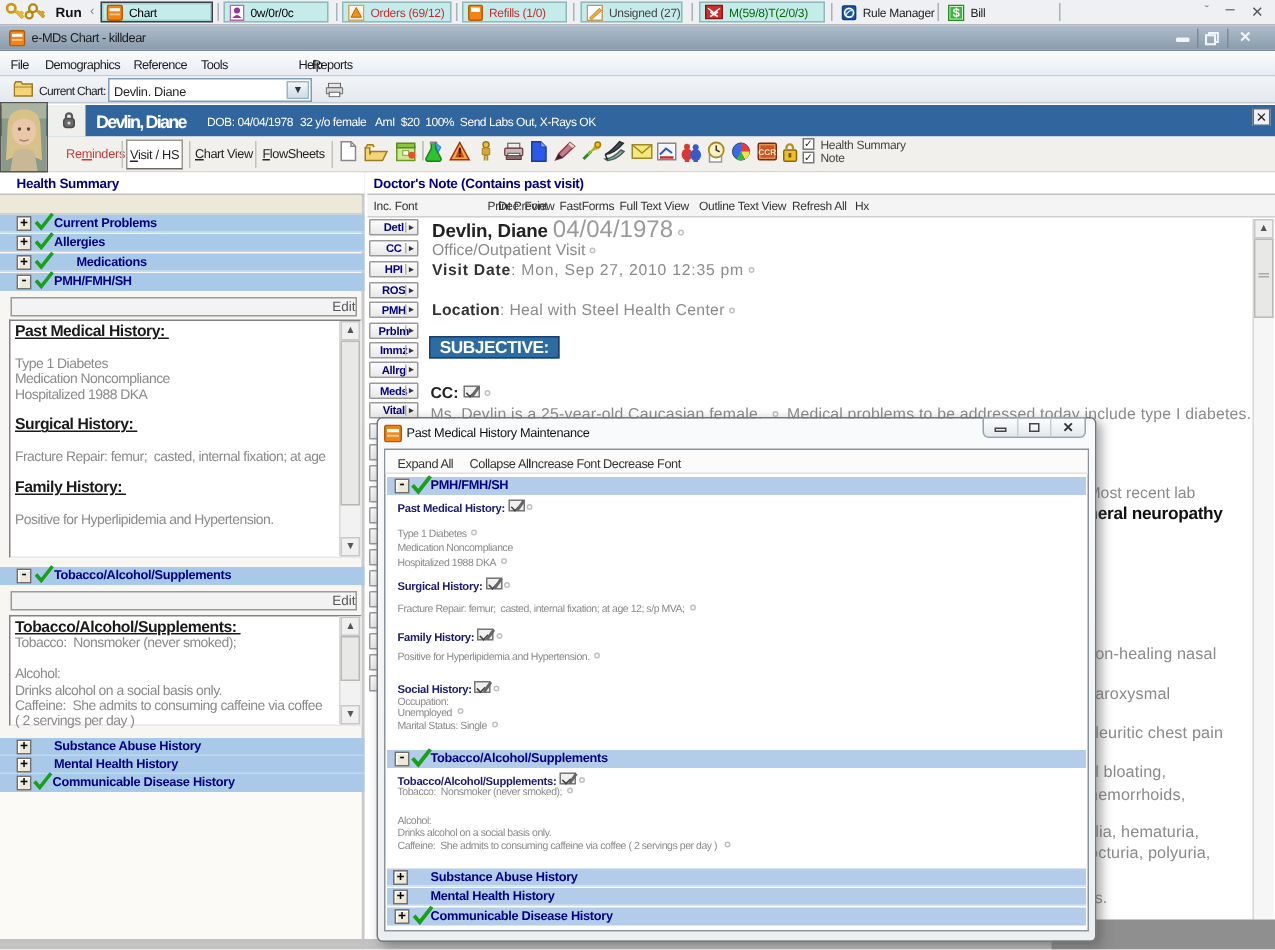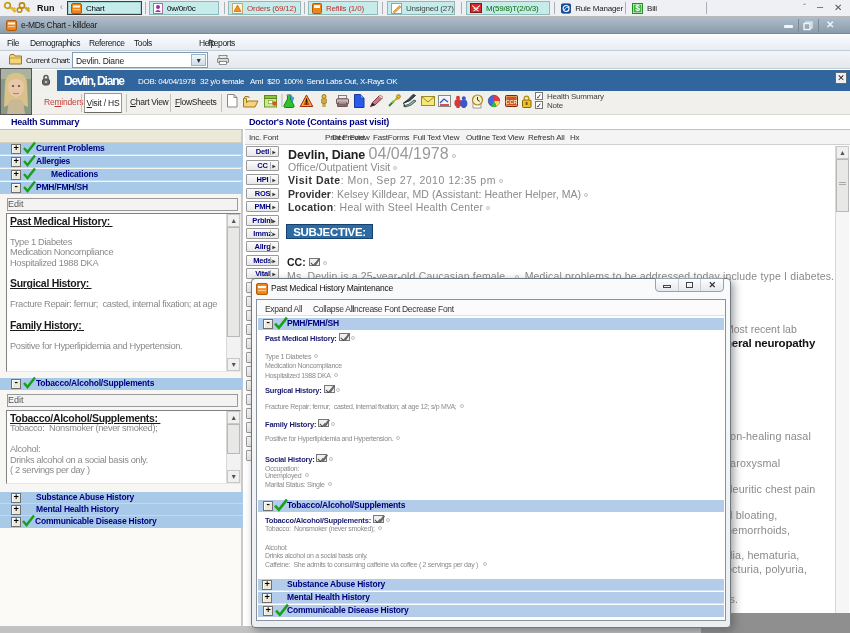--- a/index.html
+++ b/index.html
@@ -23,21 +23,21 @@
 #banner { position:absolute; left:0; top:70px; width:850px; height:21px; background:#31659e; color:#fff; }
 #tabrow { position:absolute; left:0; top:91px; width:850px; height:24px; background:#f1f0ec; border-bottom:1px solid #d8d6d0; }
 
 
 #leftpanel { position:absolute; left:0; top:115px; width:243px; height:518px; background:#f7f6f2; border-right:2px solid #c9c9c9;}
 .lp-head { position:absolute; left:0; width:243px; height:15px; background:#fff; border-bottom:1px solid #c0c0c0; color:#000080; font-weight:bold; font-size:9px; letter-spacing:-0.2px; padding:2px 0 0 11px; }
 .blurow { position:absolute; left:0; width:243px; height:12px; background:#a9c9e9; color:#000080; font-weight:bold; font-size:8.5px; letter-spacing:-0.2px; white-space:nowrap; }
 .blurow span { top:1px; }
 .pm { position:absolute; left:11px; top:1px; width:10px; height:10px; background:#ece9d8; border:1px solid #707070; box-shadow:inset 1px 1px 0 #fff; font-size:9px; line-height:8px; text-align:center; color:#000; font-weight:bold; font-family:"Liberation Mono",monospace;}
 .chk { position:absolute; top:-2px; }
-.editbtn { position:absolute; left:7px; width:231px; height:13px; background:#f3f3f3; border:1px solid #9a9a9a; color:#555; font-size:9px; text-align:left; line-height:11px; }
+.editbtn { position:absolute; left:7px; width:231px; height:13px; background:#f3f3f3; border:1px solid #9a9a9a; color:#555; font-size:9px; text-align:right; line-height:11px; }
 .txtarea { position:absolute; left:6px; width:235px; background:#fff; border:1px solid #828282; border-right-color:#e8e8e8; border-bottom-color:#e8e8e8; font-size:9.3px; letter-spacing:-0.35px; color:#8a8a8a; line-height:10.4px; }
 .tahead { color:#1a1a1a; font-weight:bold; text-decoration:underline; font-size:10.5px; letter-spacing:-0.3px; }
 
 
 #rightpanel { position:absolute; left:245px; top:115px; width:605px; height:518px; background:#fff; }
 #dnhead { position:absolute; left:0; top:0; width:605px; height:15px; background:#fff; border-bottom:1px solid #c0c0c0; color:#000080; font-weight:bold; font-size:9px; letter-spacing:-0.2px; padding:2px 0 0 4px; }
 #dnmenu { position:absolute; left:0; top:15px; width:605px; height:15px; background:#f4f4f4; border-bottom:1px solid #d0d0d0; font-size:8px; letter-spacing:-0.2px; color:#333; }
 #dnmenu span { position:absolute; top:3px; white-space:nowrap; }
 .navbtn { position:absolute; left:1px; width:33px; height:11px; background:linear-gradient(#fcfcfc,#e8e8e8); border:1px solid #9a9a9a; border-radius:1px; color:#000080; font-weight:bold; font-size:7.5px; letter-spacing:-0.2px; text-align:center; line-height:9px; }
 .navbtn i { position:absolute; right:1px; top:1px; bottom:1px; width:7px; border-left:1px solid #b0b0b0; font-style:normal; font-size:6px; line-height:8px; color:#333; }
@@ -401,20 +401,21 @@
       <span class="abs" style="left:36px;top:0px;">Tobacco/Alcohol/Supplements</span>
     </div>
   <div class="editbtn" style="top:279px;">Edit</div>
   <div class="txtarea" style="top:295px;height:74px;">
     <div style="padding:2px 0 0 3px;">
       <div class="tahead">Tobacco/Alcohol/Supplements:&nbsp;</div>
       <div>Tobacco:&nbsp; Nonsmoker (never smoked);</div>
       <div>&nbsp;</div>
       <div>Alcohol:</div>
       <div>Drinks alcohol on a social basis only.</div>
+      <div>Caffeine:&nbsp; She admits to consuming caffeine via coffee</div>
       <div>( 2 servings per day )</div>
     </div>
     <div class="sb" style="right:0;top:0;height:72px;">
       <div class="arr" style="top:0;">▲</div>
       <div class="thumb" style="top:13px;height:30px;"></div>
       <div class="arr" style="bottom:0;">▼</div>
     </div>
   </div>
   <div class="blurow" style="top:377px;border-bottom:1px solid #c2d8ee;">
     <div class="pm">+</div>
@@ -465,21 +466,20 @@
   <div class="navbtn" style="top:265px;">Educ<i>▸</i></div>
   <div class="navbtn" style="top:279px;">RxPd<i>▸</i></div>
   <div class="navbtn" style="top:293px;">Note<i>▸</i></div>
   <div class="navbtn" style="top:307px;">Sup<i>▸</i></div>
   <div class="navbtn" style="top:321px;">Ref<i>▸</i></div>
   <div class="navbtn" style="top:335px;">Bill<i>▸</i></div>
 
   <div class="doc" style="left:43px;top:30px;font-size:12.5px;letter-spacing:-0.1px;"><b style="color:#222;">Devlin, Diane</b> <span style="color:#9a9a9a;font-size:16px;letter-spacing:0px;">04/04/1978</span> <span class="dot"></span></div>
   <div class="doc grey" style="left:43px;top:45.5px;font-size:10.5px;letter-spacing:0.05px;">Office/Outpatient Visit <span class="dot"></span></div>
   <div class="doc grey" style="left:43px;top:59px;font-size:10.5px;letter-spacing:0.5px;"><b style="color:#333;">Visit Date</b>: Mon, Sep 27, 2010 12:35 pm <span class="dot"></span></div>
-  <div class="doc grey" style="left:43px;top:72.5px;font-size:10.5px;letter-spacing:0.05px;"><b style="color:#333;">Provider</b>: Kelsey Killdear, MD (Assistant: Heather Helper, MA) <span class="dot"></span></div>
   <div class="doc grey" style="left:43px;top:86px;font-size:10.5px;letter-spacing:0.2px;"><b style="color:#333;">Location</b>: Heal with Steel Health Center <span class="dot"></span></div>
   <div class="doc" style="left:41px;top:109px;width:87px;height:15px;background:#2d6ba3;border:1px solid #16406e;color:#fff;font-weight:bold;font-size:11.5px;letter-spacing:-0.3px;text-align:center;line-height:14px;">SUBJECTIVE:</div>
   <div class="doc" style="left:42px;top:141px;font-size:10.5px;color:#222;"><b>CC:</b> <span class="pencilbox"></span> <span class="dot"></span></div>
   <div class="doc grey" style="left:42px;top:154.5px;font-size:10.5px;letter-spacing:0.16px;">Ms. Devlin is a 25-year-old Caucasian female. &nbsp;<span class="dot"></span>&nbsp; Medical problems to be addressed today include type I diabetes. &nbsp;<span class="dot"></span></div>
 
   <div class="doc grey" style="left:480px;top:208px;font-size:10.5px;">Most recent lab</div>
   <div class="doc" style="left:480px;top:222px;font-size:11.5px;color:#111;font-weight:bold;letter-spacing:-0.2px;">heral neuropathy</div>
   <div class="doc grey" style="left:479px;top:315px;font-size:10.8px;letter-spacing:0.1px;">non-healing nasal</div>
   <div class="doc grey" style="left:479px;top:342px;font-size:10.8px;letter-spacing:0.1px;">paroxysmal</div>
   <div class="doc grey" style="left:479px;top:368px;font-size:10.8px;letter-spacing:0.1px;">pleuritic chest pain</div>

